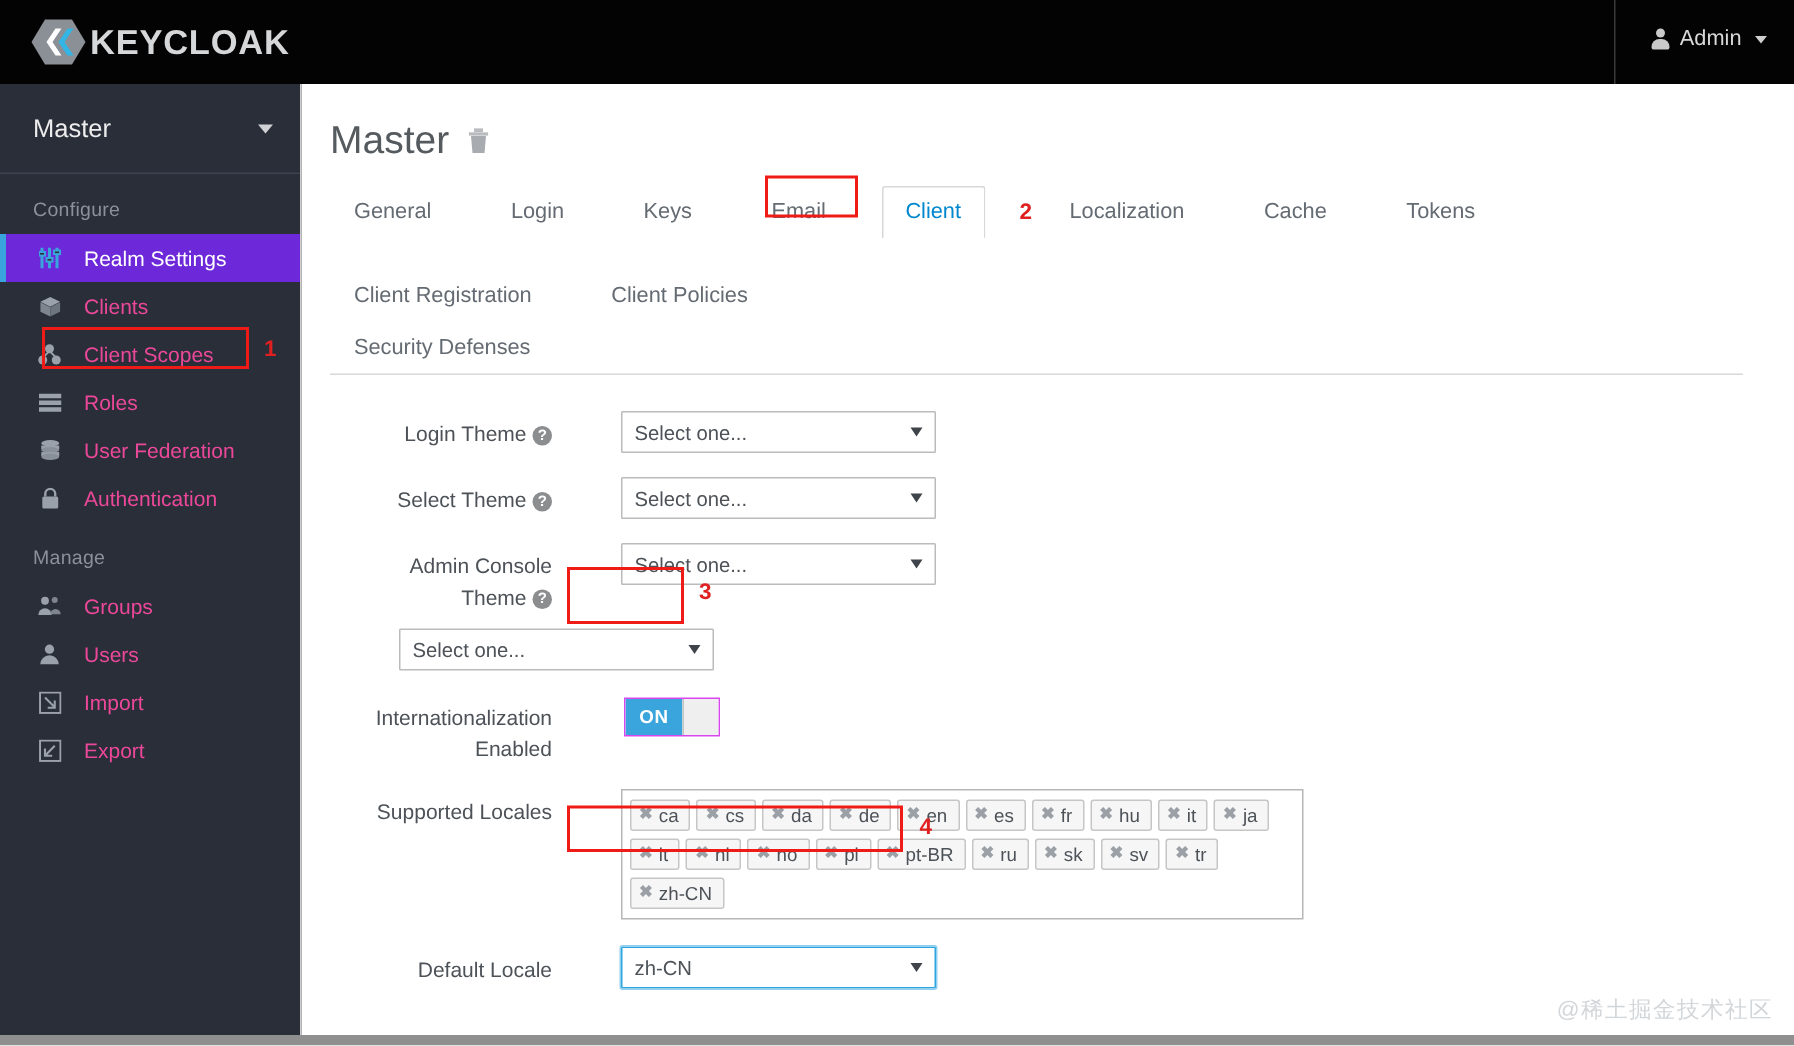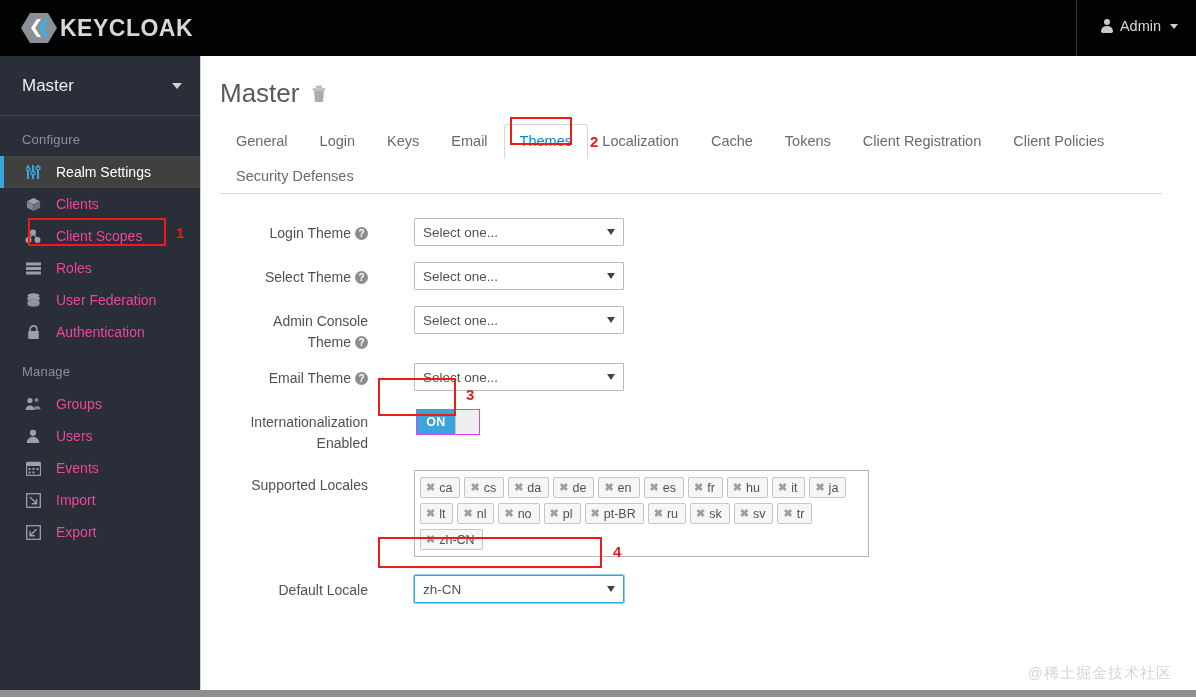--- a/index.html
+++ b/index.html
@@ -116,21 +116,21 @@
   }
   .nav-item .nav-ico {
     width: 22px;
     display: inline-flex;
     justify-content: center;
     align-items: center;
     margin-right: 12px;
     color: #9ba1aa;
   }
   .nav-item.active {
-    background: #404040;
+    background: #6d28d9;
     color: #ffffff;
   }
   .nav-item.active::before {
     content: "";
     position: absolute;
     left: 0; top: 0;
     width: 4px; height: 100%;
     background: #39a5dc;
   }
   .nav-item.active .nav-ico { color: #39a5dc; }
@@ -171,21 +171,21 @@
   }
   .trash-icon { width: 16px; height: 18px; position: relative; cursor: pointer; }
 
   .tabs {
     margin: 14px 0 0 18px;
     width: 942px;
     position: relative;
     border-bottom: 1px solid #d8d8d8;
     padding-bottom: 0;
   }
-  .tabrow { display: flex; flex-wrap: wrap; align-items: flex-end; }
+  .tabrow { display: flex; flex-wrap: wrap; align-items: flex-end; gap: 21px; }
   .tab {
     font-size: 14.5px;
     color: #646b72;
     padding: 8px 15px 9px 15px;
     cursor: pointer;
     white-space: nowrap;
     position: relative;
     top: 1px;
     border: 1px solid transparent;
   }
@@ -345,21 +345,21 @@
   }
   .btn-default {
     background: #f6f6f6;
     color: #4d5258;
     border-color: #c6c6c6;
   }
 
   
   .watermark {
     position: absolute;
-    right: 24px; bottom: 14px;
+    right: 14px; bottom: 14px;
     color: #d3d6d9;
     font-size: 15px;
     letter-spacing: 1px;
     user-select: none;
   }
 
   
   .bottom-strip {
     position: absolute;
     left: 0; bottom: 0;
@@ -494,36 +494,20 @@
       <span class="nav-ico">
         <svg width="14" height="14" viewBox="0 0 14 14">
             <circle cx="7" cy="3.8" r="3.1" fill="#9ba1aa"></circle>
             <path d="M0.8 14 a6.2 6.2 0 0 1 12.4 0 Z" fill="#9ba1aa"></path>
           </svg>
       </span>
       <span>Users</span>
     </div>
 
 
-    <div class="nav-item">
-      <span class="nav-ico">
-        <svg width="15" height="15" viewBox="0 0 15 15">
-            <rect x="0.5" y="1.5" width="14" height="13" rx="1" fill="none" stroke="#9ba1aa" stroke-width="1.3"></rect>
-            <rect x="0.5" y="1.5" width="14" height="3.5" fill="#9ba1aa"></rect>
-            <g fill="#9ba1aa">
-              <rect x="2.6" y="7" width="2" height="2"></rect>
-              <rect x="6.5" y="7" width="2" height="2"></rect>
-              <rect x="10.4" y="7" width="2" height="2"></rect>
-              <rect x="2.6" y="10.5" width="2" height="2"></rect>
-              <rect x="6.5" y="10.5" width="2" height="2"></rect>
-            </g>
-          </svg>
-      </span>
-      <span>Events</span>
-    </div>
 
     <div class="nav-item">
       <span class="nav-ico">
         <svg width="15" height="15" viewBox="0 0 15 15">
             <rect x="0.7" y="0.7" width="13.6" height="13.6" fill="none" stroke="#9ba1aa" stroke-width="1.3"></rect>
             <path d="M4 4 L10.5 10.5 M10.5 6 V10.8 H5.8" stroke="#9ba1aa" stroke-width="1.4" fill="none"></path>
           </svg>
       </span>
       <span>Import</span>
     </div>
@@ -554,21 +538,21 @@
         </svg>
       </span>
     </div>
 
     <div class="tabs">
       <div class="tabrow">
         <div class="tab">General</div>
         <div class="tab">Login</div>
         <div class="tab">Keys</div>
         <div class="tab">Email</div>
-        <div class="tab active">Themes</div>
+        <div class="tab active">Client</div>
         <div class="tab-ann-num">2</div>
         <div class="tab" style="padding-left:2px;">Localization</div>
         <div class="tab">Cache</div>
         <div class="tab">Tokens</div>
         <div class="tab">Client Registration</div>
         <div class="tab">Client Policies</div>
       </div>
       <div class="tabrow">
         <div class="tab">Security Defenses</div>
       </div>
@@ -615,23 +599,20 @@
           <span class="sel-wrap">
             <select class="kc-select">
               <option>Select one...</option>
             </select>
             <span class="sel-caret"></span>
           </span>
         </div>
       </div>
 
       <div class="frow" style="margin-top:-6px;">
-        <div class="flabel">
-          <span>Email Theme</span><span class="help-ico">?</span>
-        </div>
         <div class="fctrl">
           <span class="sel-wrap">
             <select class="kc-select">
               <option>Select one...</option>
             </select>
             <span class="sel-caret"></span>
           </span>
         </div>
       </div>
 

